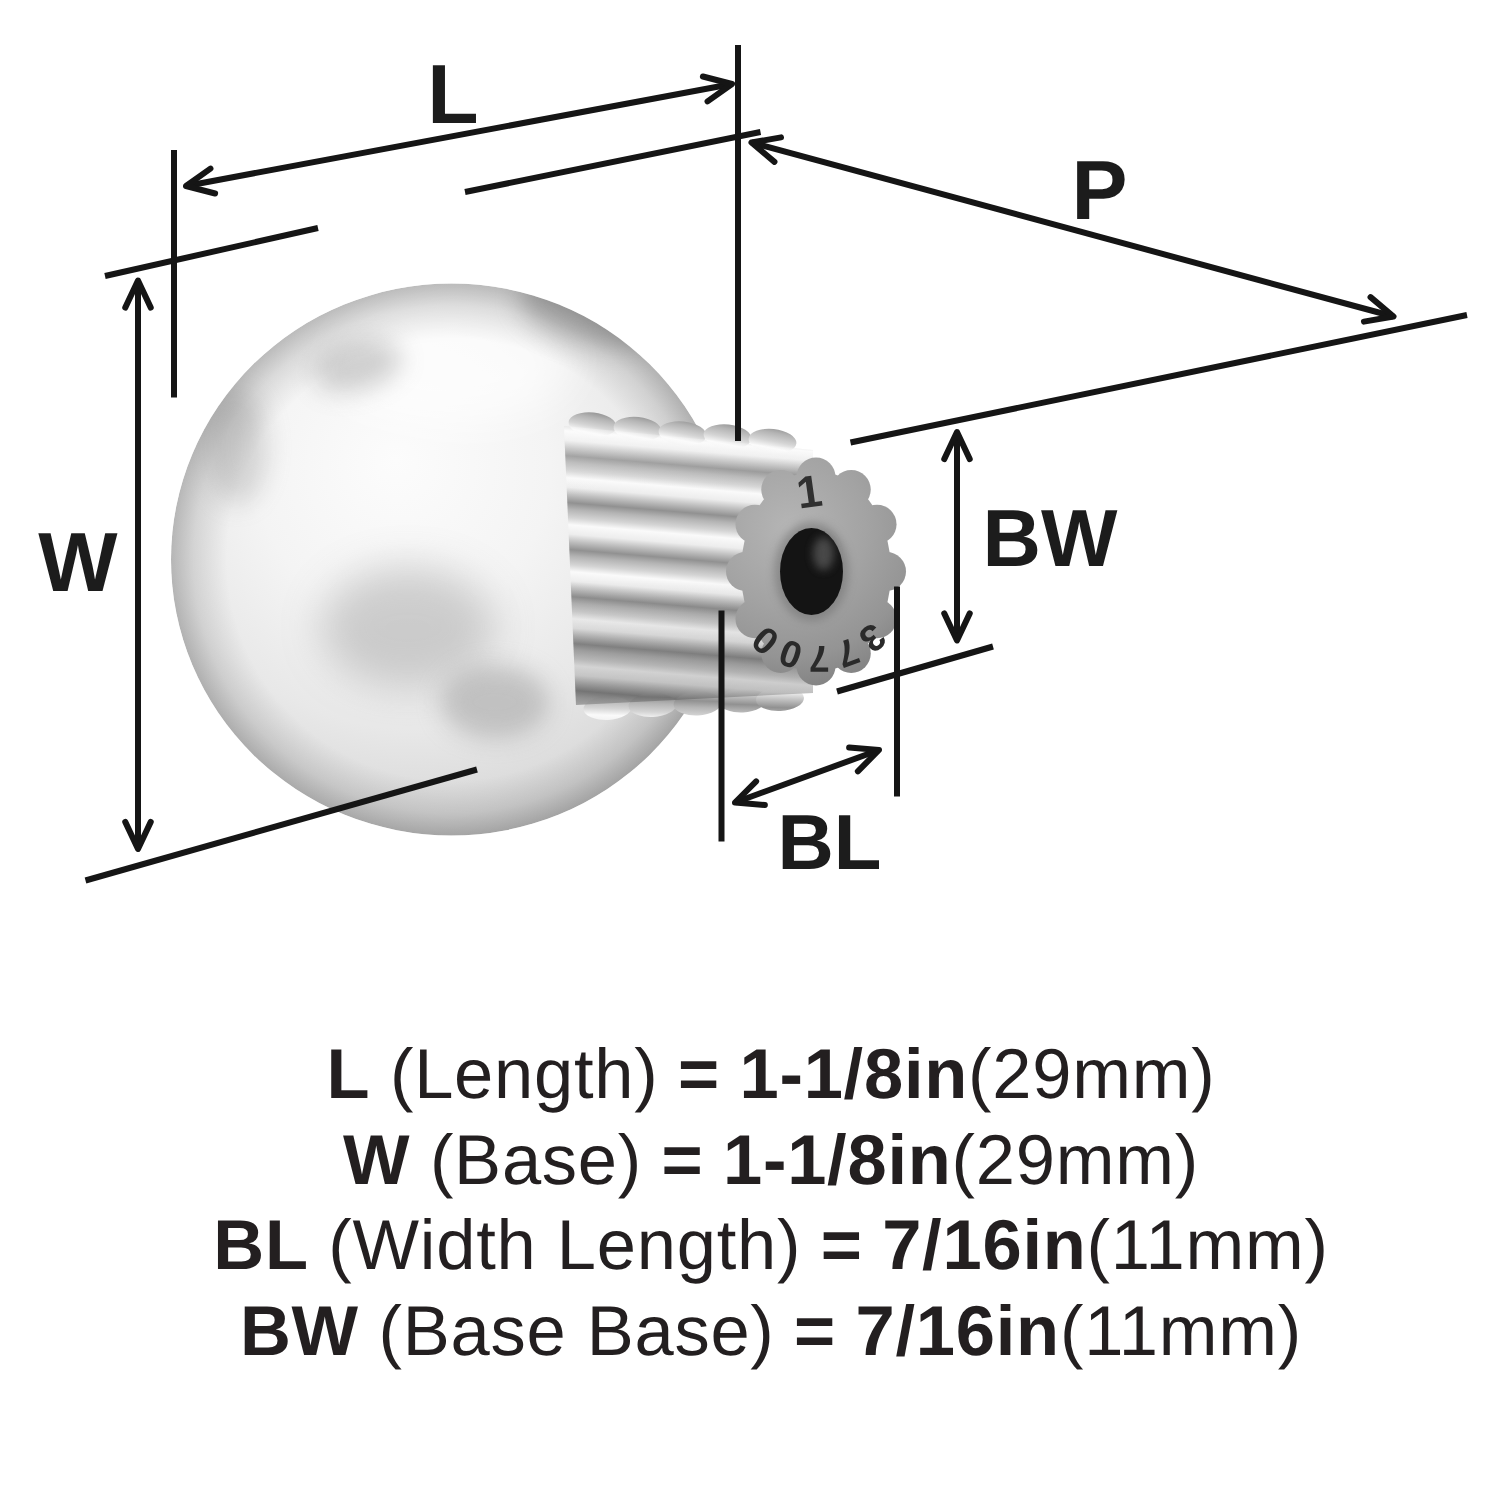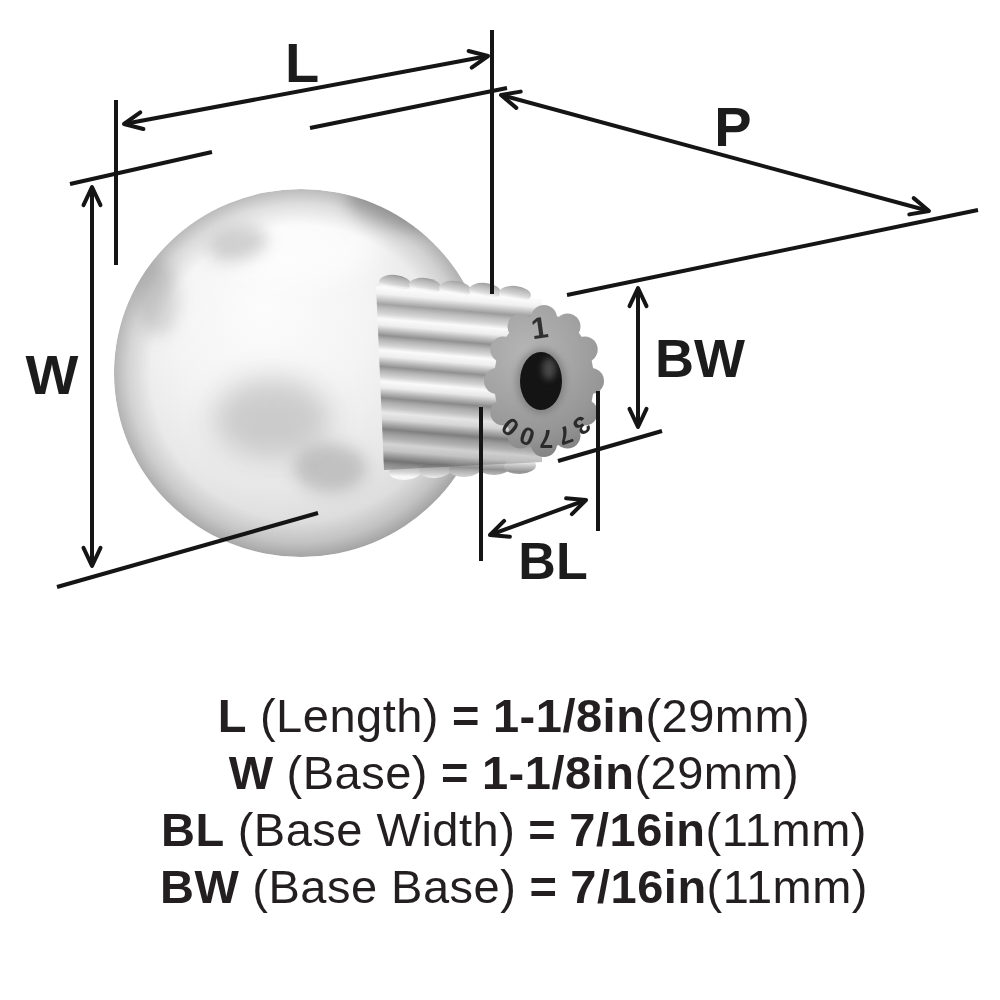--- a/index.html
+++ b/index.html
@@ -162,17 +162,17 @@
     <text class="dimlabel" x="302" y="82" font-size="56" text-anchor="middle">L</text>
     <text class="dimlabel" x="733" y="146" font-size="56" text-anchor="middle">P</text>
     <text class="dimlabel" x="52" y="394" font-size="56" text-anchor="middle">W</text>
     <text class="dimlabel" x="700" y="377" font-size="54" text-anchor="middle">BW</text>
     <text class="dimlabel" x="553" y="579" font-size="52" text-anchor="middle">BL</text>
   </svg>
 
   <div class="specs">
     <div class="spec-line"><span class="b">L</span><span class="r">(Length)</span><span class="eq">=</span><span class="v">1-1/8in</span><span class="m">(29mm)</span></div>
     <div class="spec-line"><span class="b">W</span><span class="r">(Base)</span><span class="eq">=</span><span class="v">1-1/8in</span><span class="m">(29mm)</span></div>
-    <div class="spec-line"><span class="b">BL</span><span class="r">(Base Width)</span><span class="eq">=</span><span class="v">7/16in</span><span class="m">(11mm)</span></div>
+    <div class="spec-line"><span class="b">BL</span><span class="r">(Width Length)</span><span class="eq">=</span><span class="v">7/16in</span><span class="m">(11mm)</span></div>
     <div class="spec-line"><span class="b">BW</span><span class="r">(Base Base)</span><span class="eq">=</span><span class="v">7/16in</span><span class="m">(11mm)</span></div>
   </div>
 
 </div>
 
 </body></html>

